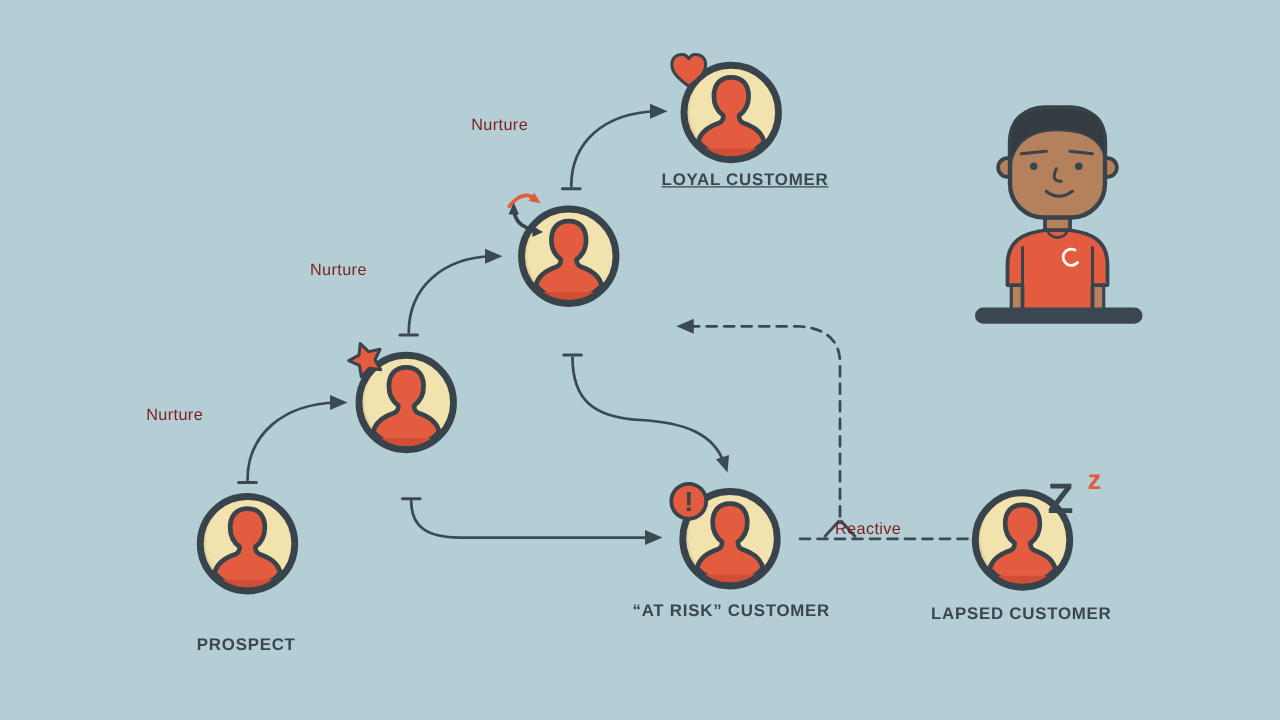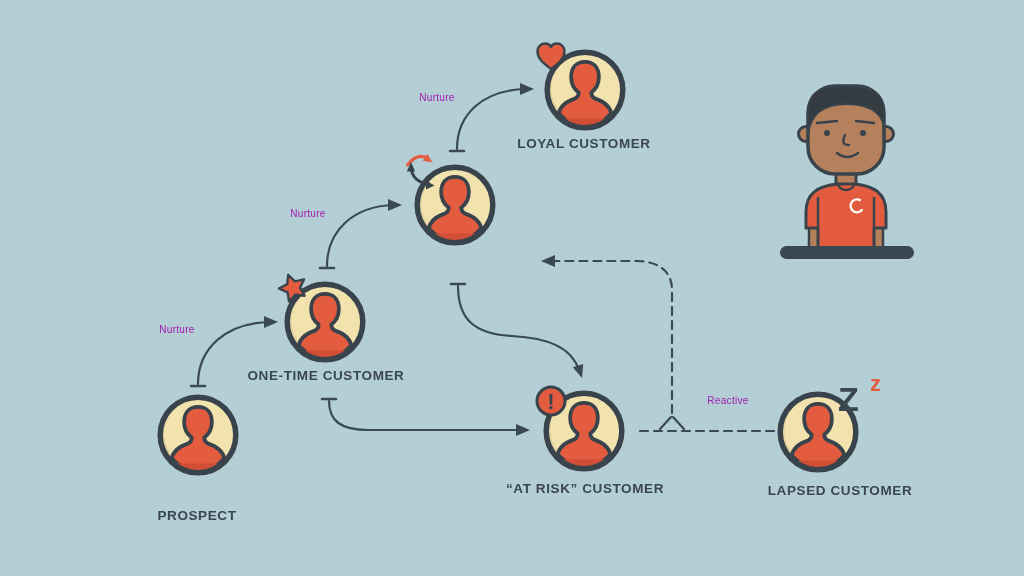--- a/index.html
+++ b/index.html
@@ -11,22 +11,22 @@
   svg.layer { position:absolute; left:0; top:0; }
   .node { position:absolute; width:84px; height:84px; }
   .node .avatar-svg { position:absolute; left:0; top:0; }
   .badge { position:absolute; }
   .node-label {
     position:absolute; width:240px; text-align:center;
     font-weight:bold; font-size:13.5px; letter-spacing:0.6px;
     color:#3b474f;
   }
   .edge-label {
-    position:absolute; width:120px; text-align:center;
-    font-size:10px; letter-spacing:0.3px; color:#a21caf;
+    position:absolute; width:120px; 
+    font-size:13px; letter-spacing:0.3px; color:#7f1d1d;
   }
   .z-big  { position:absolute; left:62px; top:-8px;  font-weight:bold; font-size:34px; line-height:1; color:#3b474f; }
   .z-small{ position:absolute; left:94px; top:-17px; font-weight:bold; font-size:22px; line-height:1; color:#e45c3f; }
 </style>
 </head>
 <body>
 
 <div class="canvas">
 
   <svg class="layer" width="1024" height="576" viewBox="0 0 1024 576">
@@ -88,21 +88,20 @@
       <circle cx="50" cy="50" r="42" fill="#e5d29e"></circle>
       <circle cx="51.5" cy="48.5" r="41.5" fill="#f1e2ae"></circle>
       <path d="M18.7 78 C20.5 69 28 63.5 38.5 60 C41.5 58.5 42.5 57 42.5 53 C36.5 48.5 33.5 42.5 33.5 34.5 C33.5 23.5 39.5 16.5 50 16.5 C60.5 16.5 66.5 23.5 66.5 34.5 C66.5 42.5 63.5 48.5 57.5 53 C57.5 57 58.5 58.5 61.5 60 C72 63.5 79.5 69 81.3 78 A42 42 0 0 1 18.7 78 Z" fill="#e45c3f" stroke="#39434b" stroke-width="4.5" stroke-linejoin="round"></path>
       <path d="M25.4 84 A42 42 0 0 0 74.6 84 Z" fill="#d04e35"></path>
       <circle cx="50" cy="50" r="45" fill="none" stroke="#39434b" stroke-width="6.5"></circle>
     </svg>
     <svg class="badge" style="left:-8px; top:-10px;" width="36" height="36" viewBox="0 0 36 36">
       <polygon points="13.2,4.8 19.9,11.3 29,9.4 25,17.8 29.6,25.8 20.4,24.6 14.1,31.5 12.5,22.3 4,18.5 12.2,14.1" fill="#e45c3f" stroke="#39434b" stroke-width="2.4" stroke-linejoin="round"></polygon>
     </svg>
   </div>
-  <div class="node-label" style="left:206px; top:368px;">ONE-TIME CUSTOMER</div>
 
   <div class="node" style="left:413px; top:163px;">
     <svg class="avatar-svg" width="84" height="84" viewBox="0 0 100 100">
       <circle cx="50" cy="50" r="42" fill="#e5d29e"></circle>
       <circle cx="51.5" cy="48.5" r="41.5" fill="#f1e2ae"></circle>
       <path d="M18.7 78 C20.5 69 28 63.5 38.5 60 C41.5 58.5 42.5 57 42.5 53 C36.5 48.5 33.5 42.5 33.5 34.5 C33.5 23.5 39.5 16.5 50 16.5 C60.5 16.5 66.5 23.5 66.5 34.5 C66.5 42.5 63.5 48.5 57.5 53 C57.5 57 58.5 58.5 61.5 60 C72 63.5 79.5 69 81.3 78 A42 42 0 0 1 18.7 78 Z" fill="#e45c3f" stroke="#39434b" stroke-width="4.5" stroke-linejoin="round"></path>
       <path d="M25.4 84 A42 42 0 0 0 74.6 84 Z" fill="#d04e35"></path>
       <circle cx="50" cy="50" r="45" fill="none" stroke="#39434b" stroke-width="6.5"></circle>
     </svg>
     <svg class="badge" style="left:-12px; top:-14px;" width="40" height="44" viewBox="0 0 40 44">
@@ -119,21 +118,21 @@
       <circle cx="50" cy="50" r="42" fill="#e5d29e"></circle>
       <circle cx="51.5" cy="48.5" r="41.5" fill="#f1e2ae"></circle>
       <path d="M18.7 78 C20.5 69 28 63.5 38.5 60 C41.5 58.5 42.5 57 42.5 53 C36.5 48.5 33.5 42.5 33.5 34.5 C33.5 23.5 39.5 16.5 50 16.5 C60.5 16.5 66.5 23.5 66.5 34.5 C66.5 42.5 63.5 48.5 57.5 53 C57.5 57 58.5 58.5 61.5 60 C72 63.5 79.5 69 81.3 78 A42 42 0 0 1 18.7 78 Z" fill="#e45c3f" stroke="#39434b" stroke-width="4.5" stroke-linejoin="round"></path>
       <path d="M25.4 84 A42 42 0 0 0 74.6 84 Z" fill="#d04e35"></path>
       <circle cx="50" cy="50" r="45" fill="none" stroke="#39434b" stroke-width="6.5"></circle>
     </svg>
     <svg class="badge" style="left:-9px; top:-8px;" width="34" height="34" viewBox="0 0 34 34">
       <path d="M17 29 C9.5 23.5 3.5 18.5 3.5 11.5 C3.5 6.5 7 3.5 11.5 3.5 C14 3.5 16 5 17 7 C18 5 20 3.5 22.5 3.5 C27 3.5 30.5 6.5 30.5 11.5 C30.5 18.5 24.5 23.5 17 29 Z" fill="#e45c3f" stroke="#39434b" stroke-width="2.4" stroke-linejoin="round"></path>
     </svg>
   </div>
-  <div class="node-label" style="left:464px; top:136px;">LOYAL CUSTOMER</div>
+  <div class="node-label" style="left:476px; top:136px;text-decoration:underline;">LOYAL CUSTOMER</div>
 
   <div class="node" style="left:542px; top:389px;">
     <svg class="avatar-svg" width="84" height="84" viewBox="0 0 100 100">
       <circle cx="50" cy="50" r="42" fill="#e5d29e"></circle>
       <circle cx="51.5" cy="48.5" r="41.5" fill="#f1e2ae"></circle>
       <path d="M18.7 78 C20.5 69 28 63.5 38.5 60 C41.5 58.5 42.5 57 42.5 53 C36.5 48.5 33.5 42.5 33.5 34.5 C33.5 23.5 39.5 16.5 50 16.5 C60.5 16.5 66.5 23.5 66.5 34.5 C66.5 42.5 63.5 48.5 57.5 53 C57.5 57 58.5 58.5 61.5 60 C72 63.5 79.5 69 81.3 78 A42 42 0 0 1 18.7 78 Z" fill="#e45c3f" stroke="#39434b" stroke-width="4.5" stroke-linejoin="round"></path>
       <path d="M25.4 84 A42 42 0 0 0 74.6 84 Z" fill="#d04e35"></path>
       <circle cx="50" cy="50" r="45" fill="none" stroke="#39434b" stroke-width="6.5"></circle>
     </svg>
     <svg class="badge" style="left:-10px; top:-7px;" width="38" height="38" viewBox="0 0 38 38">
@@ -147,26 +146,26 @@
     <svg class="avatar-svg" width="84" height="84" viewBox="0 0 100 100">
       <circle cx="50" cy="50" r="42" fill="#e5d29e"></circle>
       <circle cx="51.5" cy="48.5" r="41.5" fill="#f1e2ae"></circle>
       <path d="M18.7 78 C20.5 69 28 63.5 38.5 60 C41.5 58.5 42.5 57 42.5 53 C36.5 48.5 33.5 42.5 33.5 34.5 C33.5 23.5 39.5 16.5 50 16.5 C60.5 16.5 66.5 23.5 66.5 34.5 C66.5 42.5 63.5 48.5 57.5 53 C57.5 57 58.5 58.5 61.5 60 C72 63.5 79.5 69 81.3 78 A42 42 0 0 1 18.7 78 Z" fill="#e45c3f" stroke="#39434b" stroke-width="4.5" stroke-linejoin="round"></path>
       <path d="M25.4 84 A42 42 0 0 0 74.6 84 Z" fill="#d04e35"></path>
       <circle cx="50" cy="50" r="45" fill="none" stroke="#39434b" stroke-width="6.5"></circle>
     </svg>
     <span class="z-big">Z</span>
     <span class="z-small">z</span>
   </div>
-  <div class="node-label" style="left:720px; top:483px;">LAPSED CUSTOMER</div>
+  <div class="node-label" style="left:697px; top:483px;">LAPSED CUSTOMER</div>
 
   <div class="edge-label" style="left:117px; top:324px;">Nurture</div>
   <div class="edge-label" style="left:248px; top:208px;">Nurture</div>
   <div class="edge-label" style="left:377px; top:92px;">Nurture</div>
-  <div class="edge-label" style="left:668px; top:395px;">Reactive</div>
+  <div class="edge-label" style="left:668px; top:415px;">Reactive</div>
 
   <svg class="layer" style="left:770px; top:70px;" width="160" height="200" viewBox="0 0 160 200">
 
     <circle cx="36" cy="64" r="7.5" fill="#b5815c" stroke="#39434b" stroke-width="3"></circle>
     <circle cx="116" cy="64" r="7.5" fill="#b5815c" stroke="#39434b" stroke-width="3"></circle>
 
     <rect x="66" y="96" width="20" height="24" fill="#b5815c" stroke="#39434b" stroke-width="3"></rect>
 
     <rect x="38" y="16" width="76" height="88" rx="27" fill="#b5815c" stroke="#39434b" stroke-width="3.5"></rect>
 

